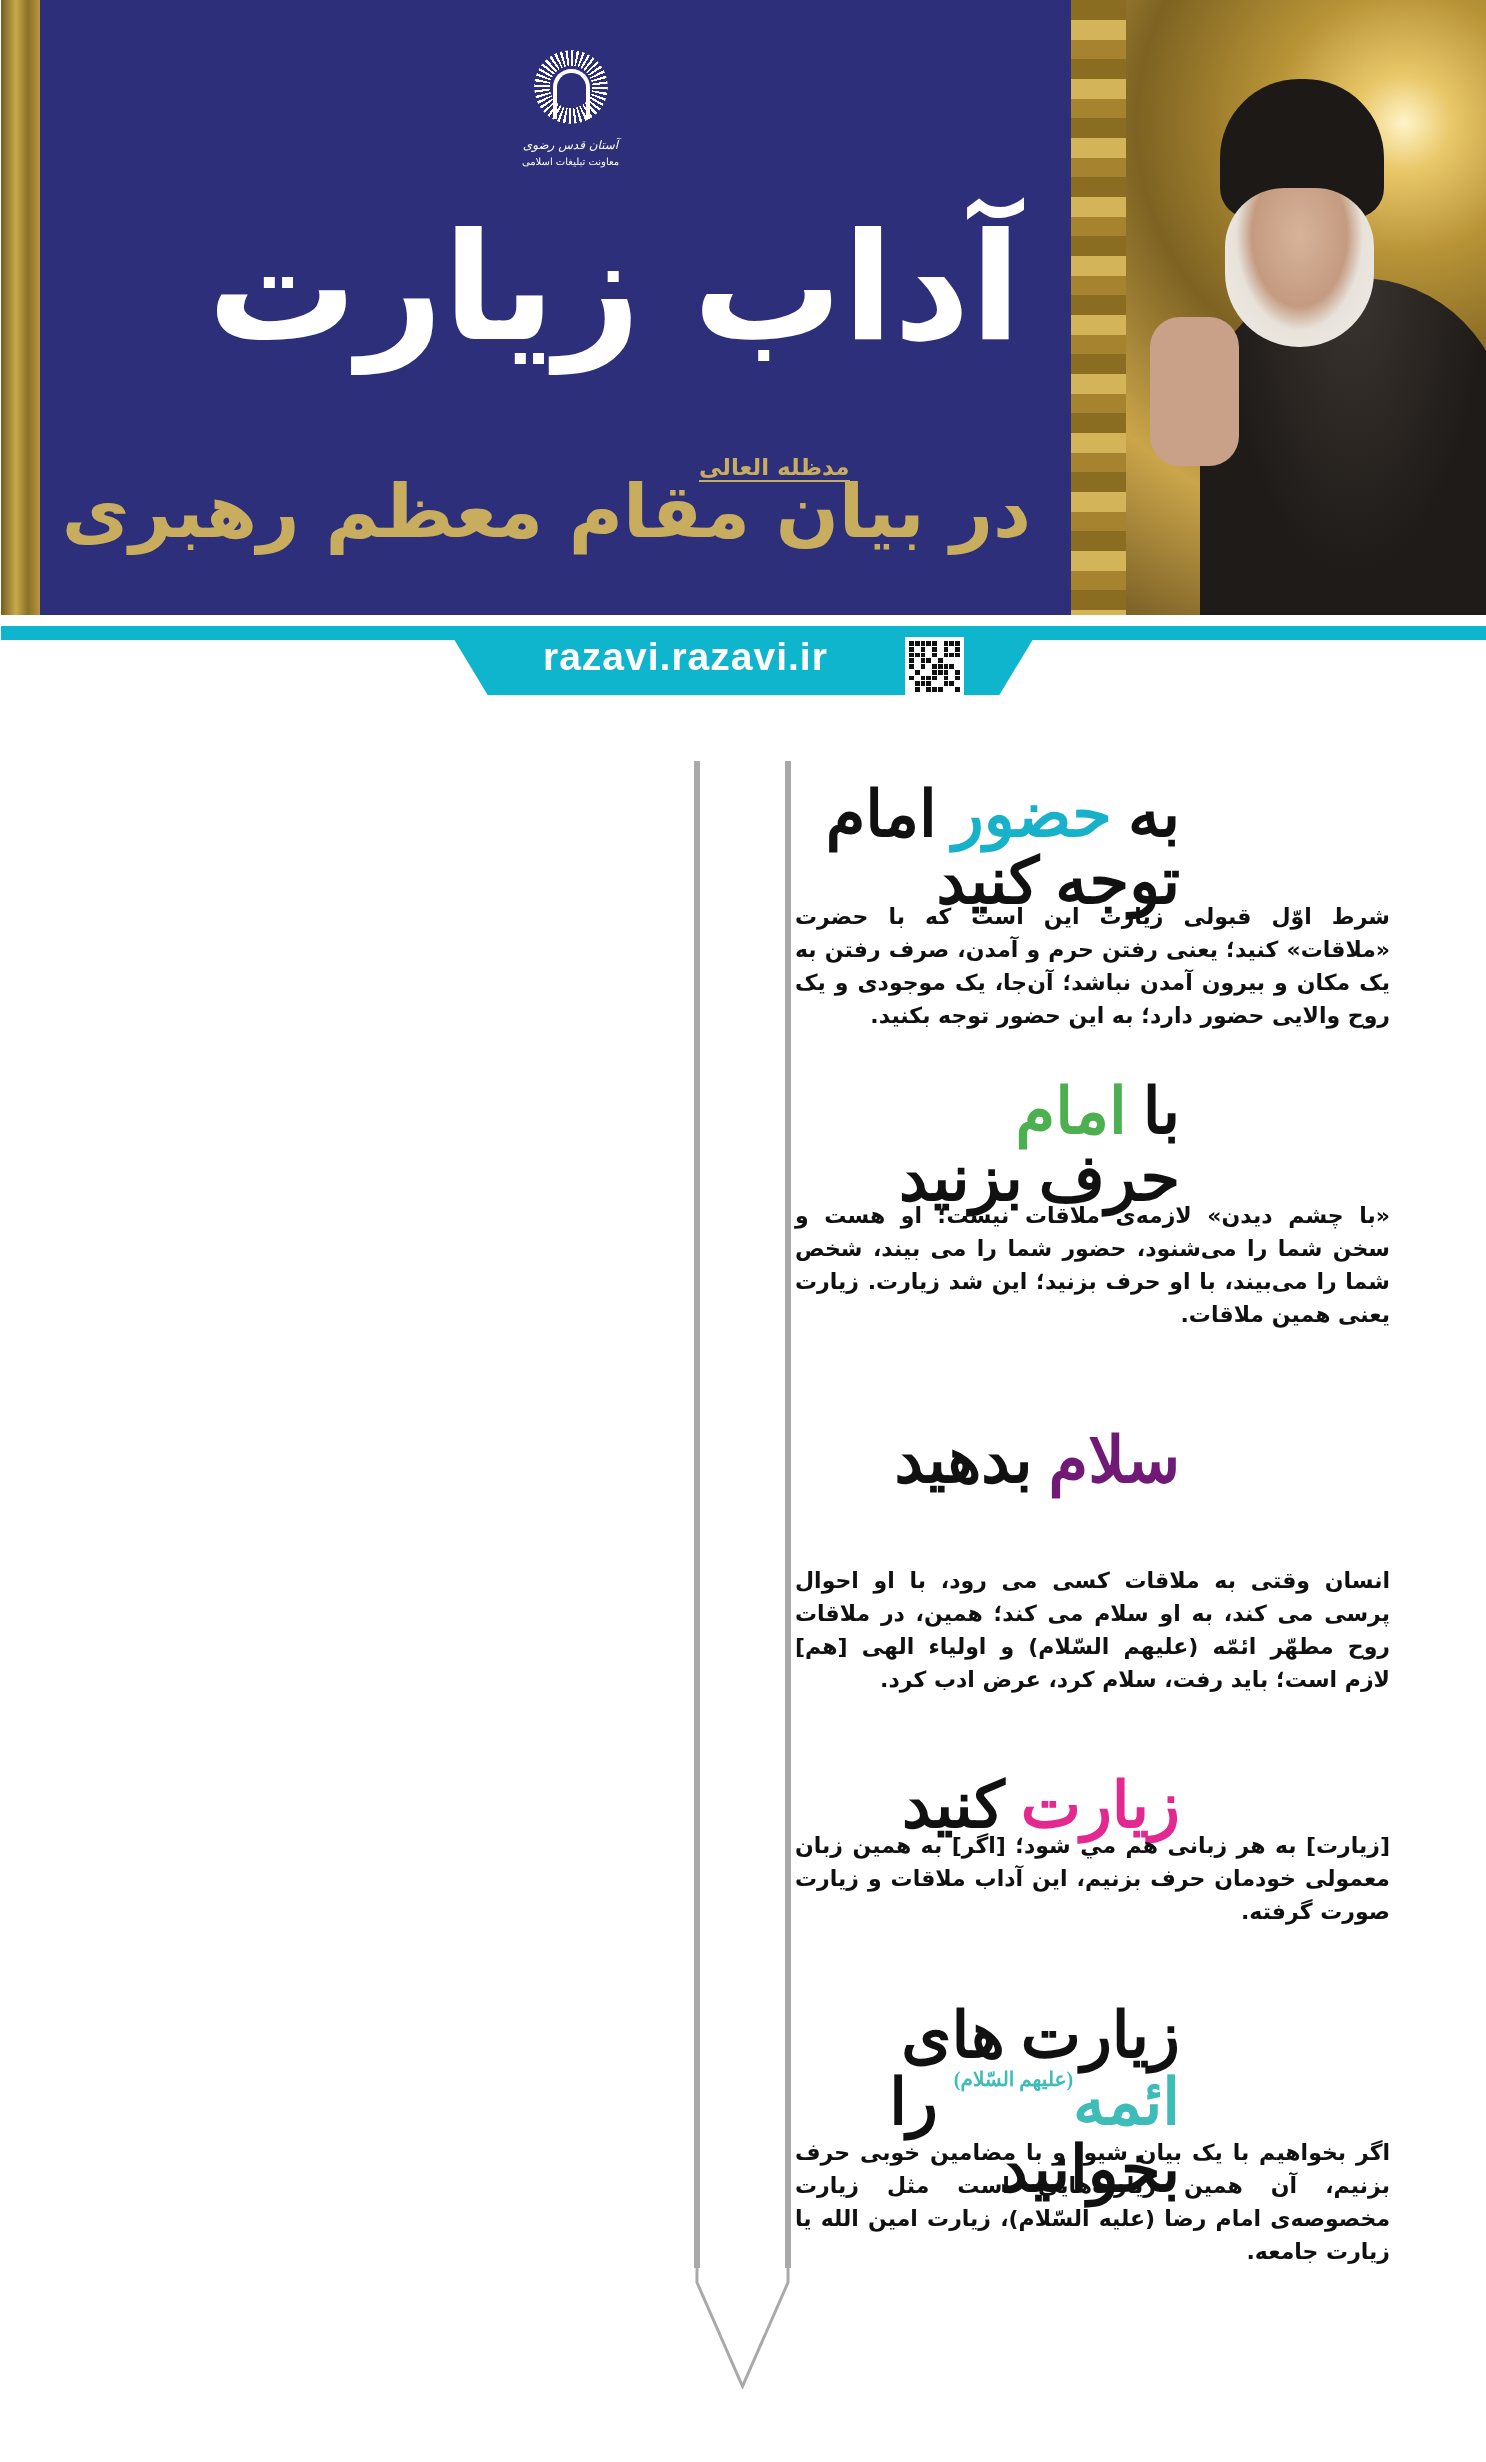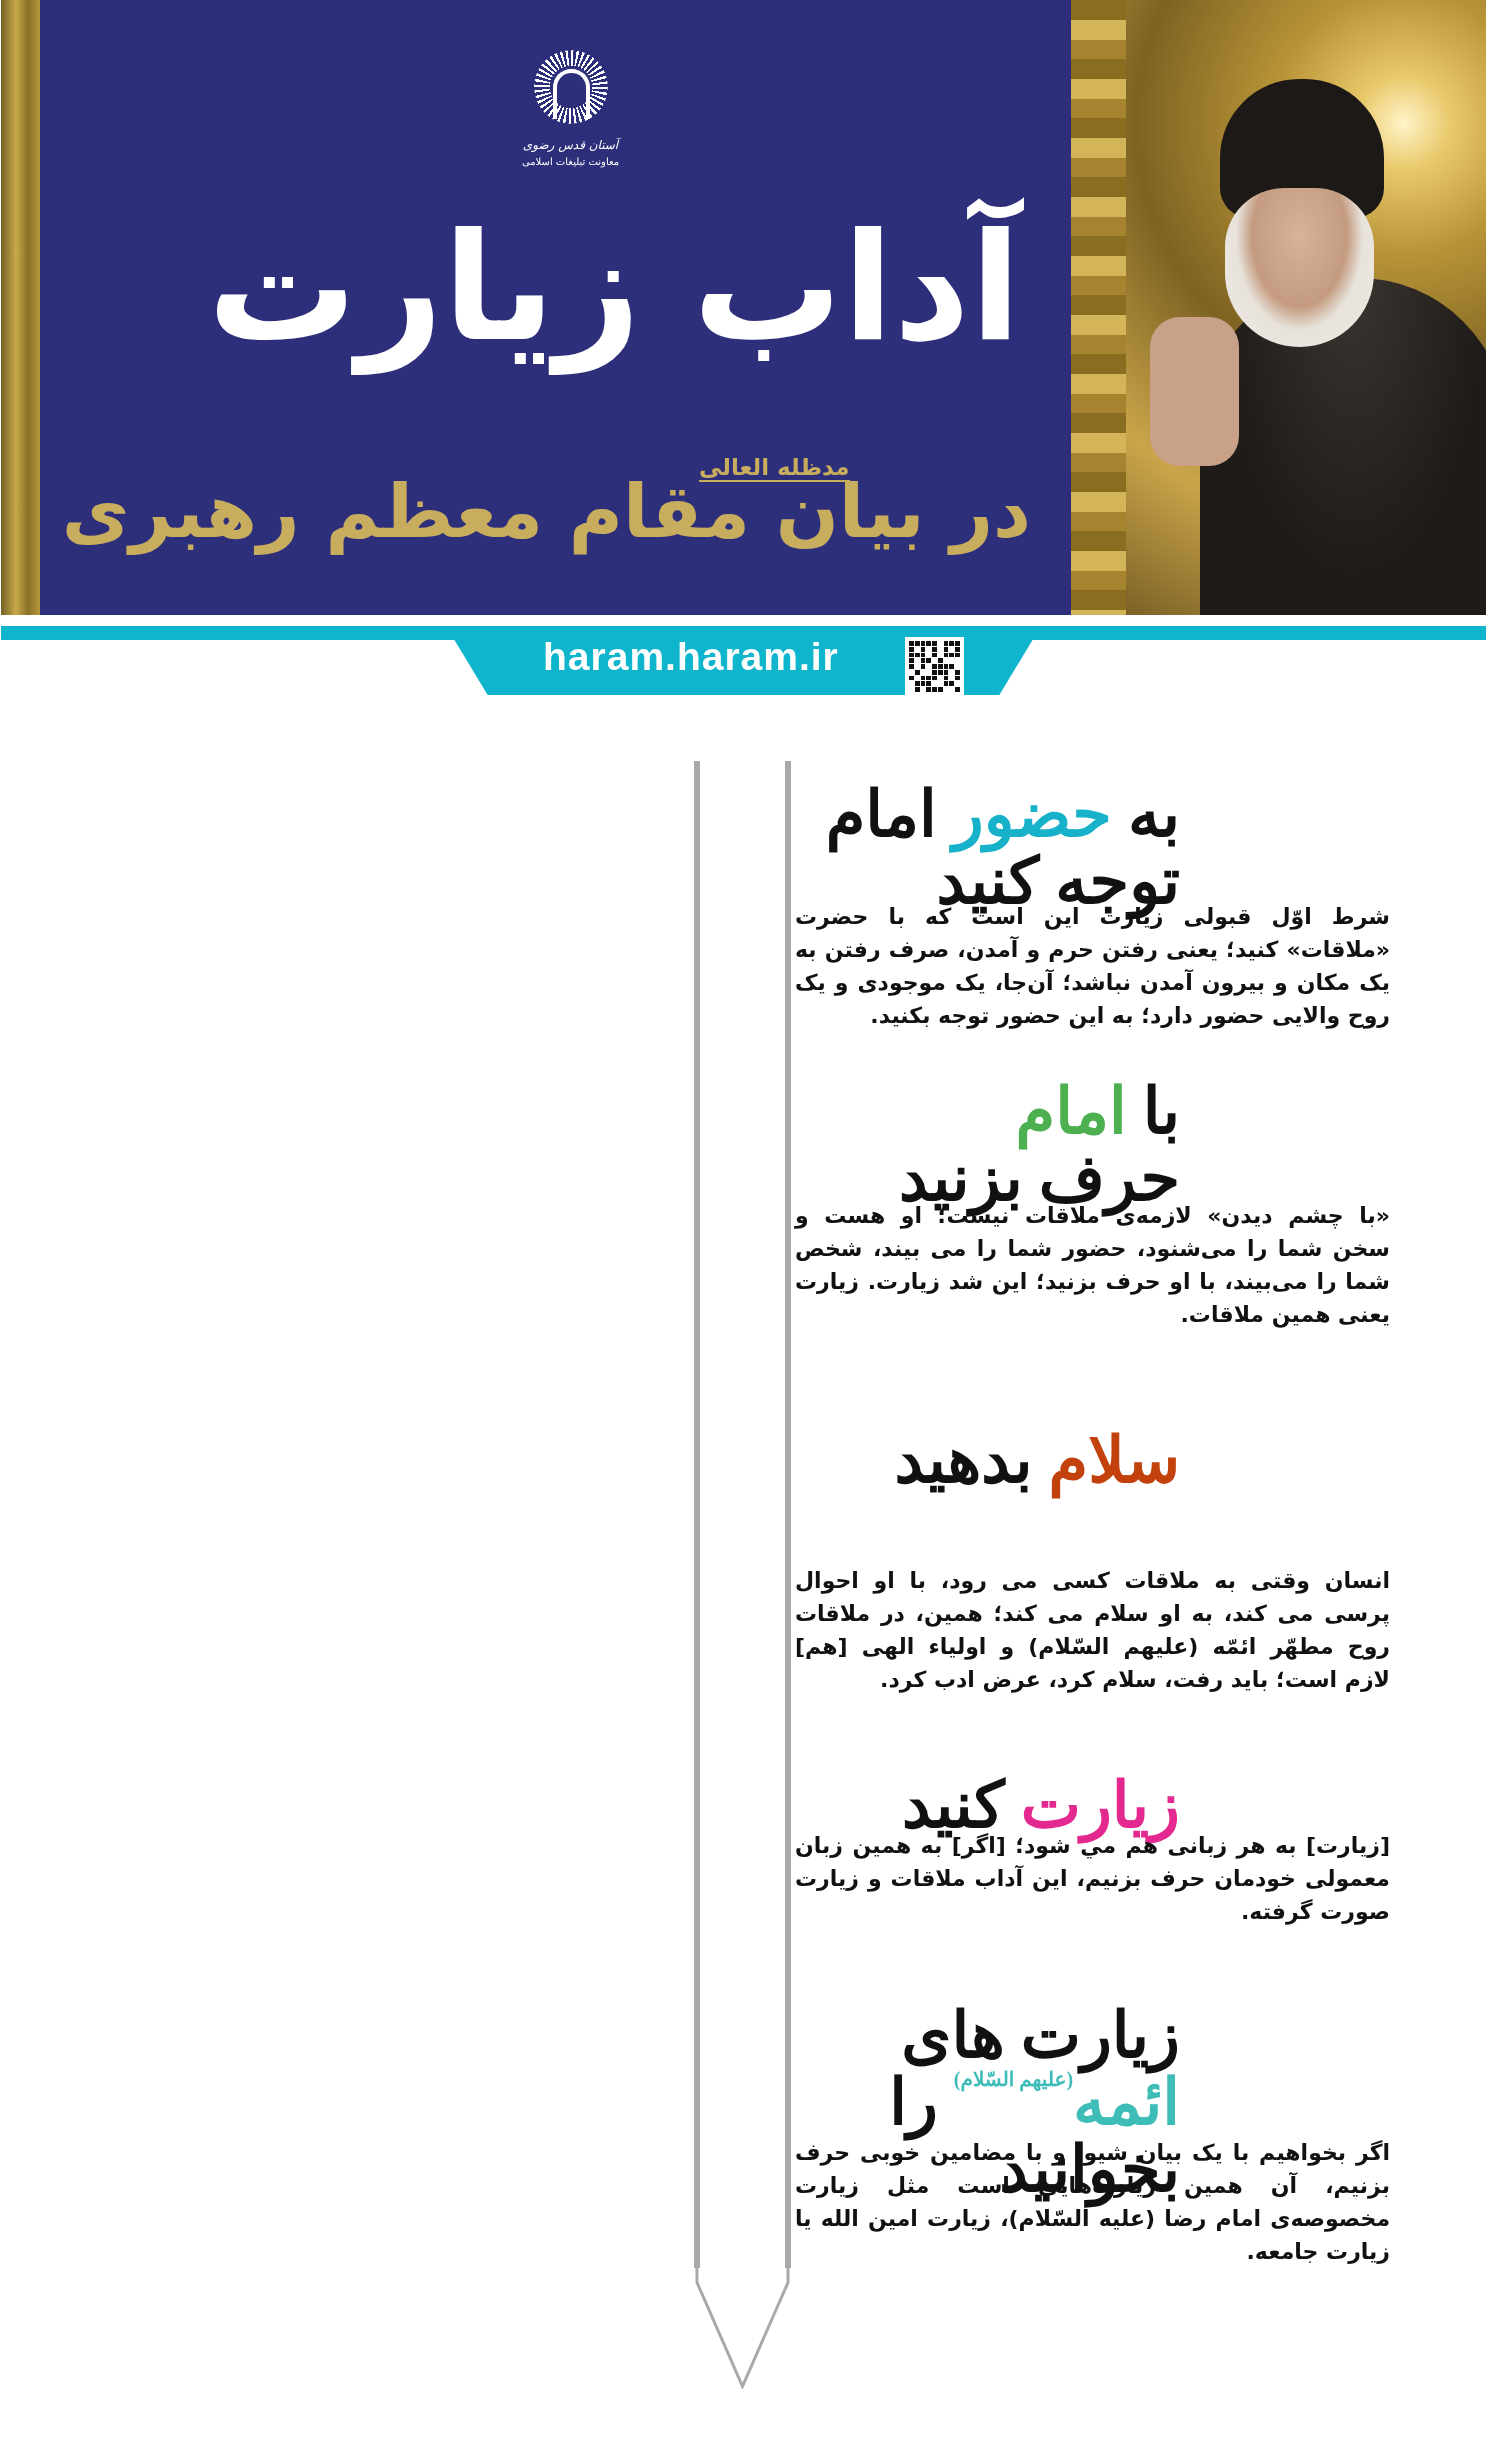--- a/index.html
+++ b/index.html
@@ -80,21 +80,21 @@
     <div class="logo-text2">معاونت تبلیغات اسلامی</div>
   </div>
 
   <div class="title-main">آداب زیارت</div>
   <div class="honorific">مدظله العالی</div>
   <div class="title-sub">در بیان مقام معظم رهبری</div>
 </div>
 
 <div class="url-band"></div>
 <div class="url-tab"></div>
-<div class="url-text">haram.haram.ir</div>
+<div class="url-text">razavi.razavi.ir</div>
 <div class="qr" id="qr">
     <i></i>
     <i></i>
     <i></i>
     <i class="w"></i>
     <i></i>
     <i></i>
     <i></i>
     <i></i>
     <i></i>
@@ -192,21 +192,21 @@
   <div class="heading" style="right:307px; top:1078px; font-size:64px; width:397px;">
     <span>با </span><span class="hl" style="color:#4caf50">امام</span><br>
     <span>حرف بزنید</span>
   </div>
   <div class="body" style="right:97px; top:1199px; width:595px;">«با چشم دیدن» لازمه‌ی ملاقات نیست؛ او هست و سخن شما را می‌شنود، حضور شما را می بیند، شخص شما را می‌بیند، با او حرف بزنید؛ این شد زیارت. زیارت یعنی همین ملاقات.</div>
 </div>
 
 <div class="item">
 
   <div class="heading" style="right:307px; top:1427px; font-size:64px; width:397px;">
-    <span class="hl" style="color:#c2410c">سلام</span><span> بدهید</span>
+    <span class="hl" style="color:#701a75">سلام</span><span> بدهید</span>
   </div>
   <div class="body" style="right:97px; top:1544px; width:595px;margin-top:20px;">انسان وقتی به ملاقات کسی می رود، با او احوال پرسی می کند، به او سلام می کند؛ همین، در ملاقات روح مطهّر ائمّه (علیهم السّلام) و اولیاء الهی [هم] لازم است؛ باید رفت، سلام کرد، عرض ادب کرد.</div>
 </div>
 
 <div class="item">
 
   <div class="heading" style="right:307px; top:1705px; font-size:64px; width:397px;">
     <br>
     <span class="hl" style="color:#e3288f">زیارت</span><span> کنید</span>
   </div>

